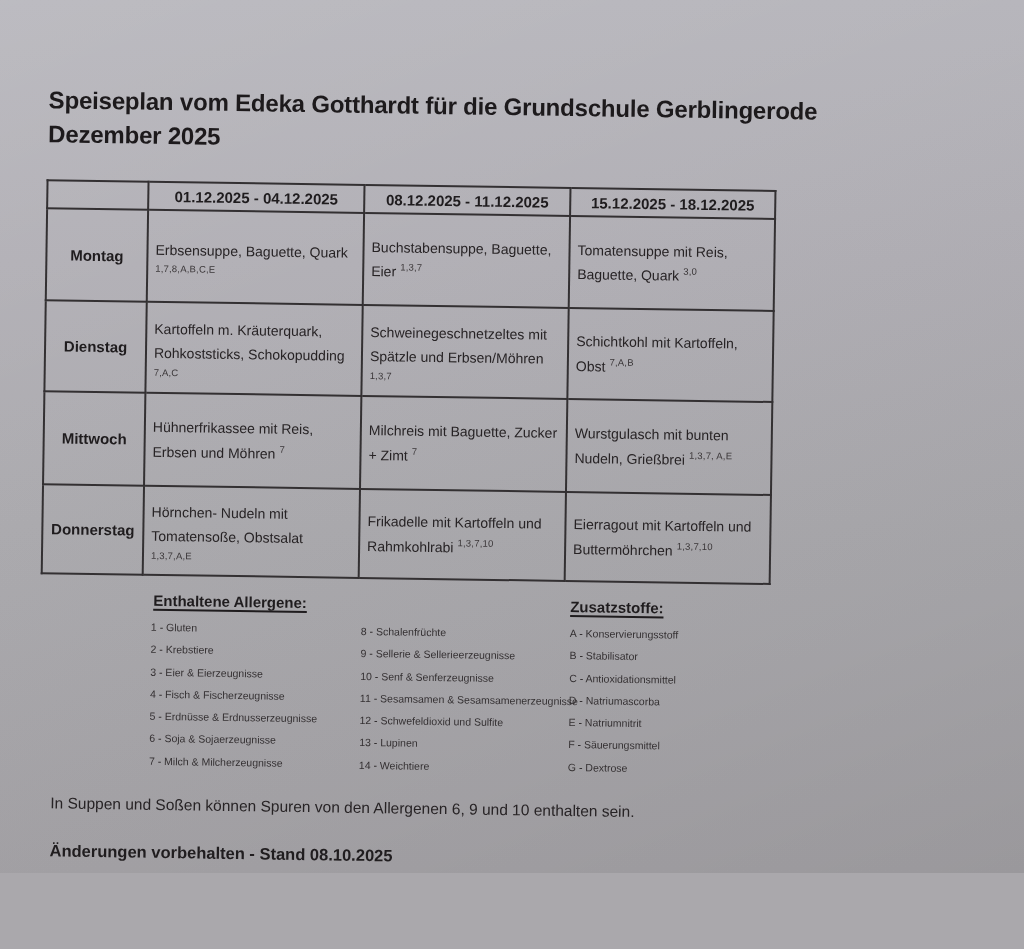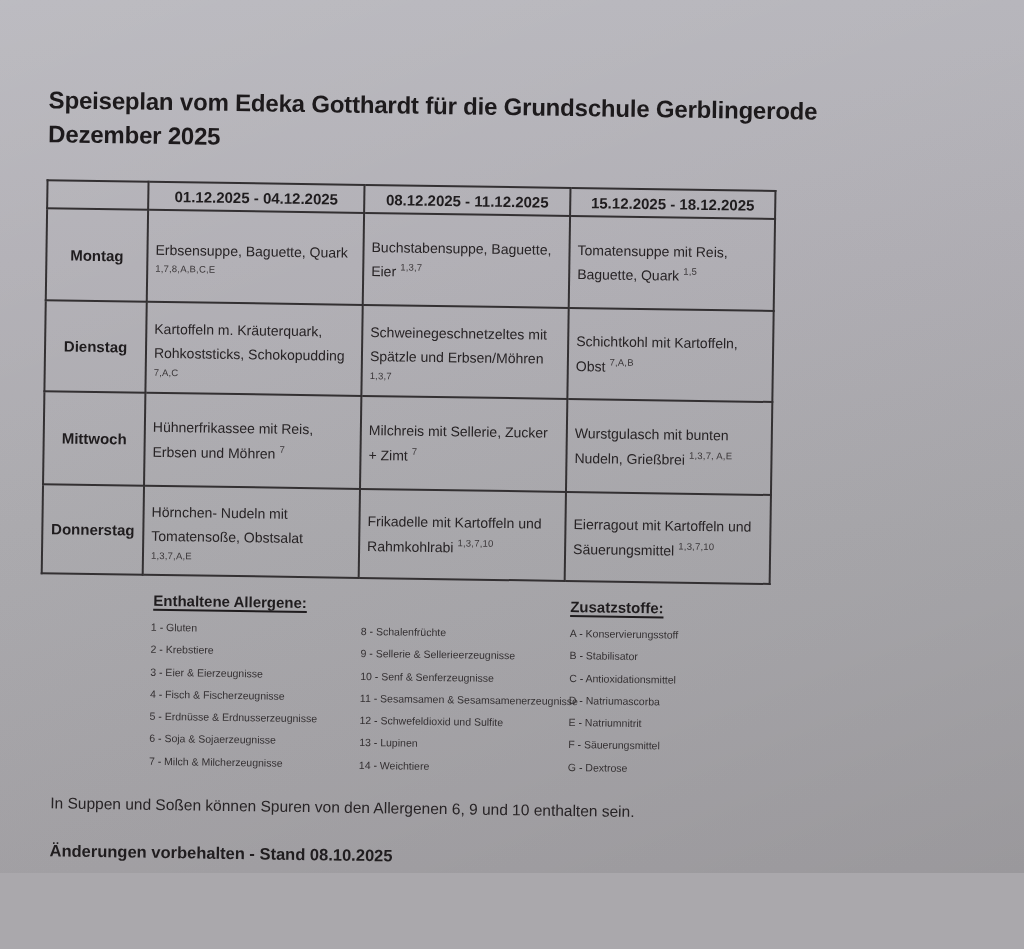--- a/index.html
+++ b/index.html
@@ -104,21 +104,21 @@
 
       <tr style="height:92px">
         <td class="day-cell">Montag</td>
         <td class="meal-cell sup-newline">
           <span>Erbsensuppe, Baguette, Quark</span><sup class="meal-codes">1,7,8,A,B,C,E</sup>
         </td>
         <td class="meal-cell">
           <span>Buchstabensuppe, Baguette, Eier</span><sup class="meal-codes">1,3,7</sup>
         </td>
         <td class="meal-cell">
-          <span>Tomatensuppe mit Reis, Baguette, Quark</span><sup class="meal-codes">1,5</sup>
+          <span>Tomatensuppe mit Reis, Baguette, Quark</span><sup class="meal-codes">3,0</sup>
         </td>
       </tr>
 
       <tr style="height:91px">
         <td class="day-cell">Dienstag</td>
         <td class="meal-cell sup-newline">
           <span>Kartoffeln m. Kräuterquark, Rohkoststicks, Schokopudding</span><sup class="meal-codes">7,A,C</sup>
         </td>
         <td class="meal-cell sup-newline">
           <span>Schweinegeschnetzeltes mit Spätzle und Erbsen/Möhren</span><sup class="meal-codes">1,3,7</sup>
@@ -127,37 +127,37 @@
           <span>Schichtkohl mit Kartoffeln, Obst</span><sup class="meal-codes">7,A,B</sup>
         </td>
       </tr>
 
       <tr style="height:93px">
         <td class="day-cell">Mittwoch</td>
         <td class="meal-cell">
           <span>Hühnerfrikassee mit Reis, Erbsen und Möhren</span><sup class="meal-codes">7</sup>
         </td>
         <td class="meal-cell">
-          <span>Milchreis mit Sellerie, Zucker + Zimt</span><sup class="meal-codes">7</sup>
+          <span>Milchreis mit Baguette, Zucker + Zimt</span><sup class="meal-codes">7</sup>
         </td>
         <td class="meal-cell">
           <span>Wurstgulasch mit bunten Nudeln, Grießbrei</span><sup class="meal-codes">1,3,7, A,E</sup>
         </td>
       </tr>
 
       <tr style="height:89px">
         <td class="day-cell">Donnerstag</td>
         <td class="meal-cell sup-newline">
           <span>Hörnchen- Nudeln mit Tomatensoße, Obstsalat</span><sup class="meal-codes">1,3,7,A,E</sup>
         </td>
         <td class="meal-cell">
           <span>Frikadelle mit Kartoffeln und Rahmkohlrabi</span><sup class="meal-codes">1,3,7,10</sup>
         </td>
         <td class="meal-cell">
-          <span>Eierragout mit Kartoffeln und Säuerungsmittel</span><sup class="meal-codes">1,3,7,10</sup>
+          <span>Eierragout mit Kartoffeln und Buttermöhrchen</span><sup class="meal-codes">1,3,7,10</sup>
         </td>
       </tr>
     </tbody>
       </table>
 
     <div id="allergene-heading" class="legend-heading">Enthaltene Allergene:</div>
     <div id="zusatz-heading" class="legend-heading">Zusatzstoffe:</div>
 
     <div id="allergen-col1" class="legend-col">
       <div>1 - Gluten</div>

